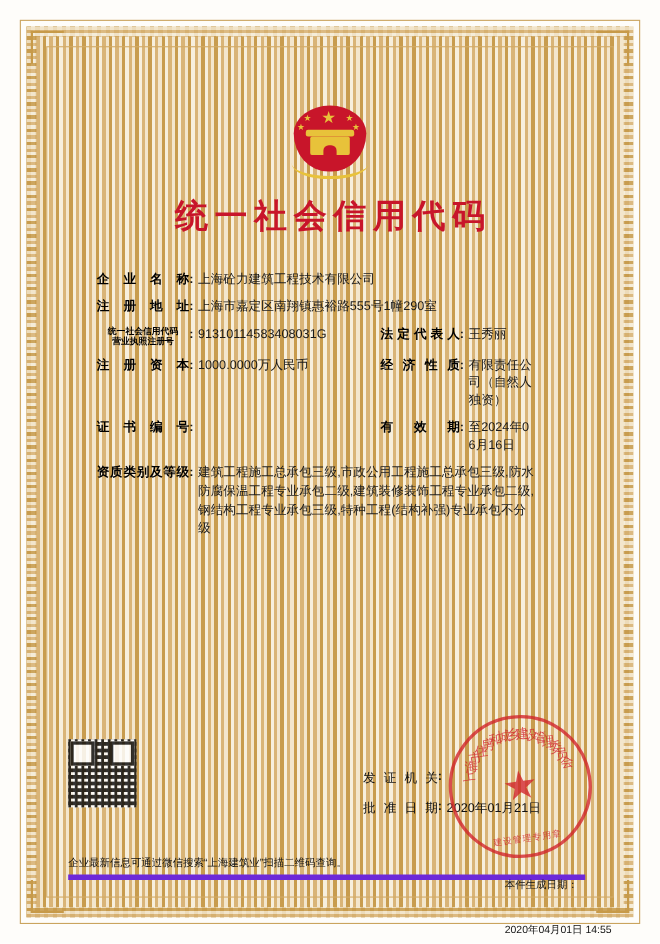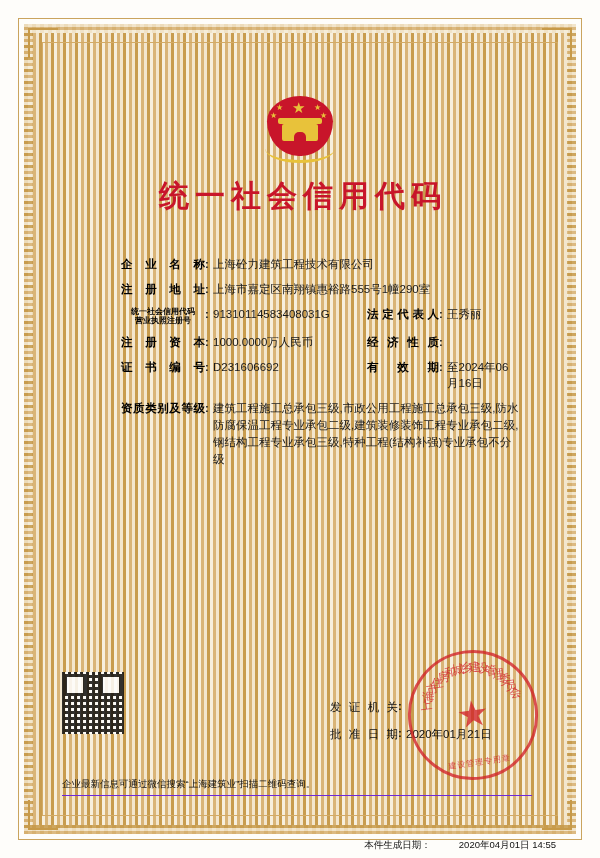--- a/index.html
+++ b/index.html
@@ -170,25 +170,24 @@
     font-weight: bold;
     letter-spacing: 6px;
     color: #c8152a;
     text-indent: 6px;
   }
 
   
   .fields {
     position: absolute;
     left: 88px;
-    top: 256px;
+    top: 246px;
     width: 398px;
     font-size: 11.5px;
     color: #1a1a1a;
-    padding-left: 33px;
   }
   .row {
     display: flex;
     align-items: flex-start;
     margin-bottom: 9px;
   }
   .label {
     width: 84px;
     flex: 0 0 84px;
     font-weight: bold;
@@ -212,21 +211,21 @@
   }
   .value {
     flex: 1 1 auto;
     line-height: 16px;
     font-size: 11.5px;
     word-break: break-all;
   }
   .row-split { display: flex; align-items: flex-start; justify-content: space-between; }
   .col-left { flex: 0 0 246px; display: flex; align-items: flex-start; }
   .col-right { flex: 1 1 auto; display: flex; align-items: flex-start; }
-  .col-right .label { width: 72px; flex: 0 0 72px; }
+  .col-right .label { width: 72px; flex: 0 0 72px; margin-left: 12px; }
 
   .qual-value {
     flex: 1 1 auto;
     line-height: 17px;
     font-size: 11.5px;
     word-break: break-all;
   }
 
   
   .qr {
@@ -328,30 +327,31 @@
 
   
   .footer-note {
     position: absolute;
     left: 62px;
     top: 778px;
     width: 470px;
     font-size: 9.5px;
     color: #111;
     padding-bottom: 4px;
-    border-bottom: 1px solid #6d28d9;
+    border-bottom: 5px solid #6d28d9;
   }
   .footer-generated {
     position: absolute;
     right: 44px;
     bottom: 6px;
     font-size: 9.5px;
     color: #111;
     display: flex;
     gap: 28px;
+    flex-direction: column;
   }
 </style>
 </head>
 <body>
 
 <div class="certificate">
 
   <div class="border-outer"></div>
   <div class="border-ornate"></div>
   <div class="border-inner-line"></div>
@@ -409,28 +409,28 @@
 
     <div class="row row-split">
       <div class="col-left">
         <div class="label">注册资本</div>
         <div class="colon">:</div>
         <div class="value">1000.0000万人民币</div>
       </div>
       <div class="col-right">
         <div class="label">经济性质</div>
         <div class="colon">:</div>
+        <div class="value">有限责任公司（自然人独资）</div>
       </div>
     </div>
 
     <div class="row row-split">
       <div class="col-left">
         <div class="label">证书编号</div>
         <div class="colon">:</div>
-        <div class="value">D231606692</div>
       </div>
       <div class="col-right">
         <div class="label">有效期</div>
         <div class="colon">:</div>
         <div class="value">至2024年06月16日</div>
       </div>
     </div>
 
     <div class="row">
       <div class="label">资质类别及等级</div>

